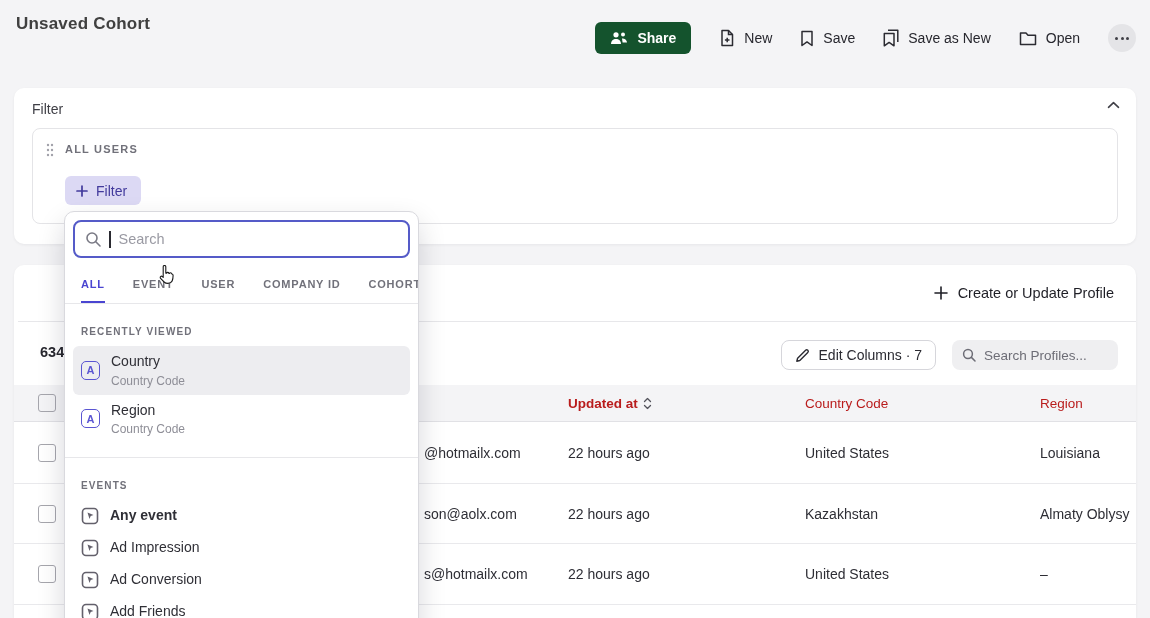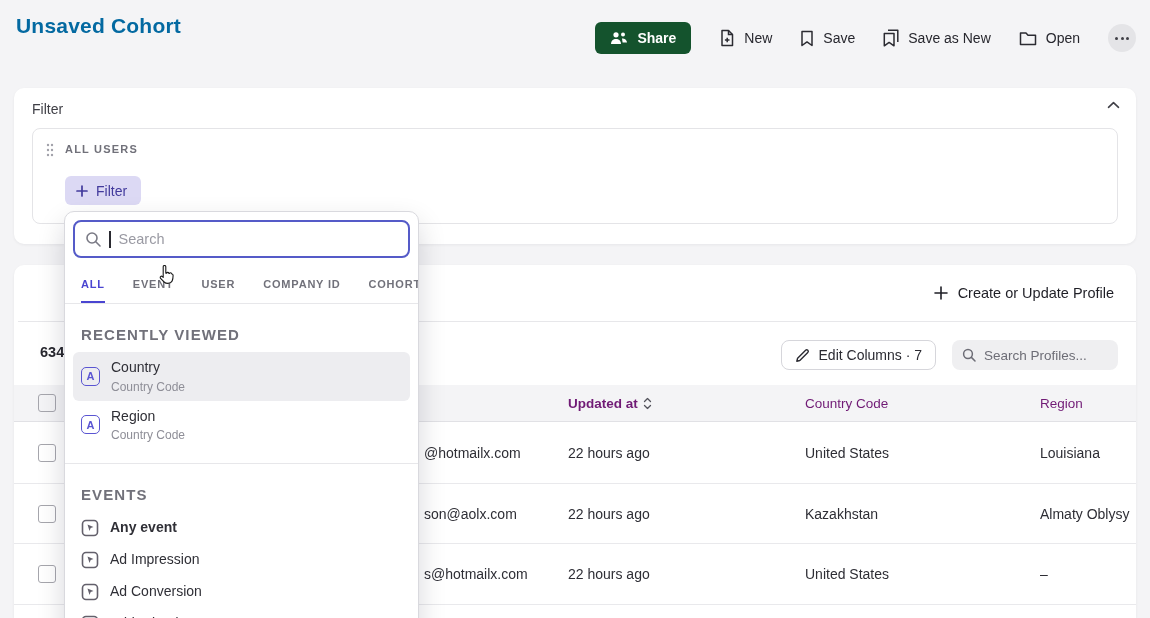--- a/index.html
+++ b/index.html
@@ -6,21 +6,21 @@
   html,body {
     width:1150px; height:618px; overflow:hidden;
     font-family:"Liberation Sans", sans-serif;
     background:#f4f4f6; position:relative; color:#2e2e36;
   }
   svg { display:block; }
 
   
   .page-title {
     position:absolute; left:16px; top:14px;
-    font-size:21px; font-weight:700; color:#0369a1; letter-spacing:.2px;
+    font-size:17px; font-weight:700; color:#404040; letter-spacing:.2px;
   }
   .toolbar {
     position:absolute; top:22px; right:14px;
     display:flex; align-items:center; gap:28px;
   }
   .share-btn {
     display:flex; align-items:center; gap:9px;
     background:#14532d; color:#fff; border:none; border-radius:6px;
     padding:8px 15px; font-size:14px; font-weight:600; cursor:pointer;
     font-family:inherit;
@@ -109,21 +109,21 @@
   .cb {
     position:absolute; left:24px; top:50%; transform:translateY(-50%);
     width:18px; height:18px; border:1.6px solid #a6a6ad; border-radius:3px; background:transparent;
     cursor:pointer;
   }
   .cell { position:absolute; top:50%; transform:translateY(-50%); font-size:14px; color:#2e2e35; white-space:nowrap; }
   .c-email   { left:410px; }
   .c-updated { left:554px; }
   .c-country { left:791px; }
   .c-region  { left:1026px; }
-  .th { font-size:13.5px; color:#701a75; font-weight:500; display:flex; align-items:center; gap:5px; }
+  .th { font-size:13.5px; color:#b91c1c; font-weight:500; display:flex; align-items:center; gap:5px; }
   .th.sorted { font-weight:700; }
 
   
   .dropdown {
     position:absolute; left:64px; top:211px; width:355px; height:430px;
     background:#fff; border:1px solid #d9d9de; border-radius:10px;
     box-shadow:0 12px 28px rgba(10,10,30,.16); z-index:50; overflow:hidden;
   }
   .dd-search {
     margin:8px; height:38px;
@@ -136,21 +136,21 @@
     display:flex; gap:28px; padding:0 16px; height:38px; align-items:stretch;
     border-bottom:1px solid #e7e7ea;
   }
   .tab {
     font-size:11px; font-weight:700; letter-spacing:.8px; color:#71717a;
     display:flex; align-items:center; border-bottom:2px solid transparent; cursor:pointer;
     white-space:nowrap;
   }
   .tab.active { color:#4a45d1; border-bottom-color:#4a45d1; }
   .section-label {
-    padding:22px 16px 9px; font-size:15px; font-weight:700; letter-spacing:1.1px; color:#71717a;
+    padding:22px 16px 9px; font-size:10px; font-weight:700; letter-spacing:1.1px; color:#71717a;
   }
   .dd-item {
     margin:0 8px; padding:7px 8px; border-radius:6px;
     display:flex; align-items:center; gap:11px; cursor:pointer;
   }
   .dd-item.highlight { background:#ededf0; }
   .dd-item .t { font-size:14px; color:#2f2f36; display:block; line-height:1.25; }
   .dd-item .t.bold { font-weight:700; }
   .dd-item .s { font-size:12px; color:#8e8e97; display:block; margin-top:3px; }
   .prop-icon {

